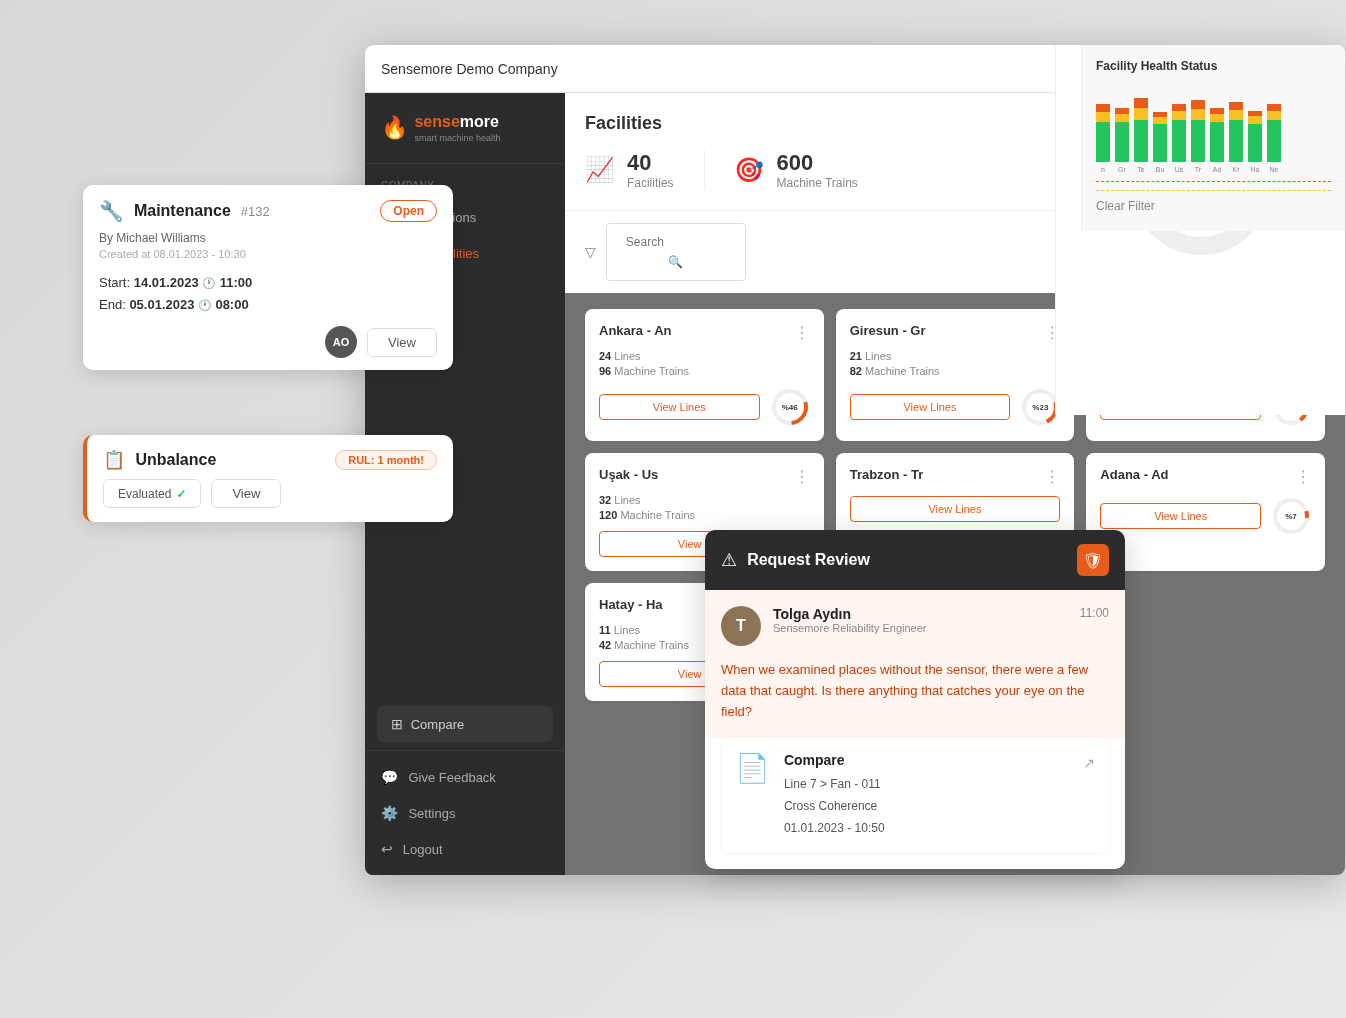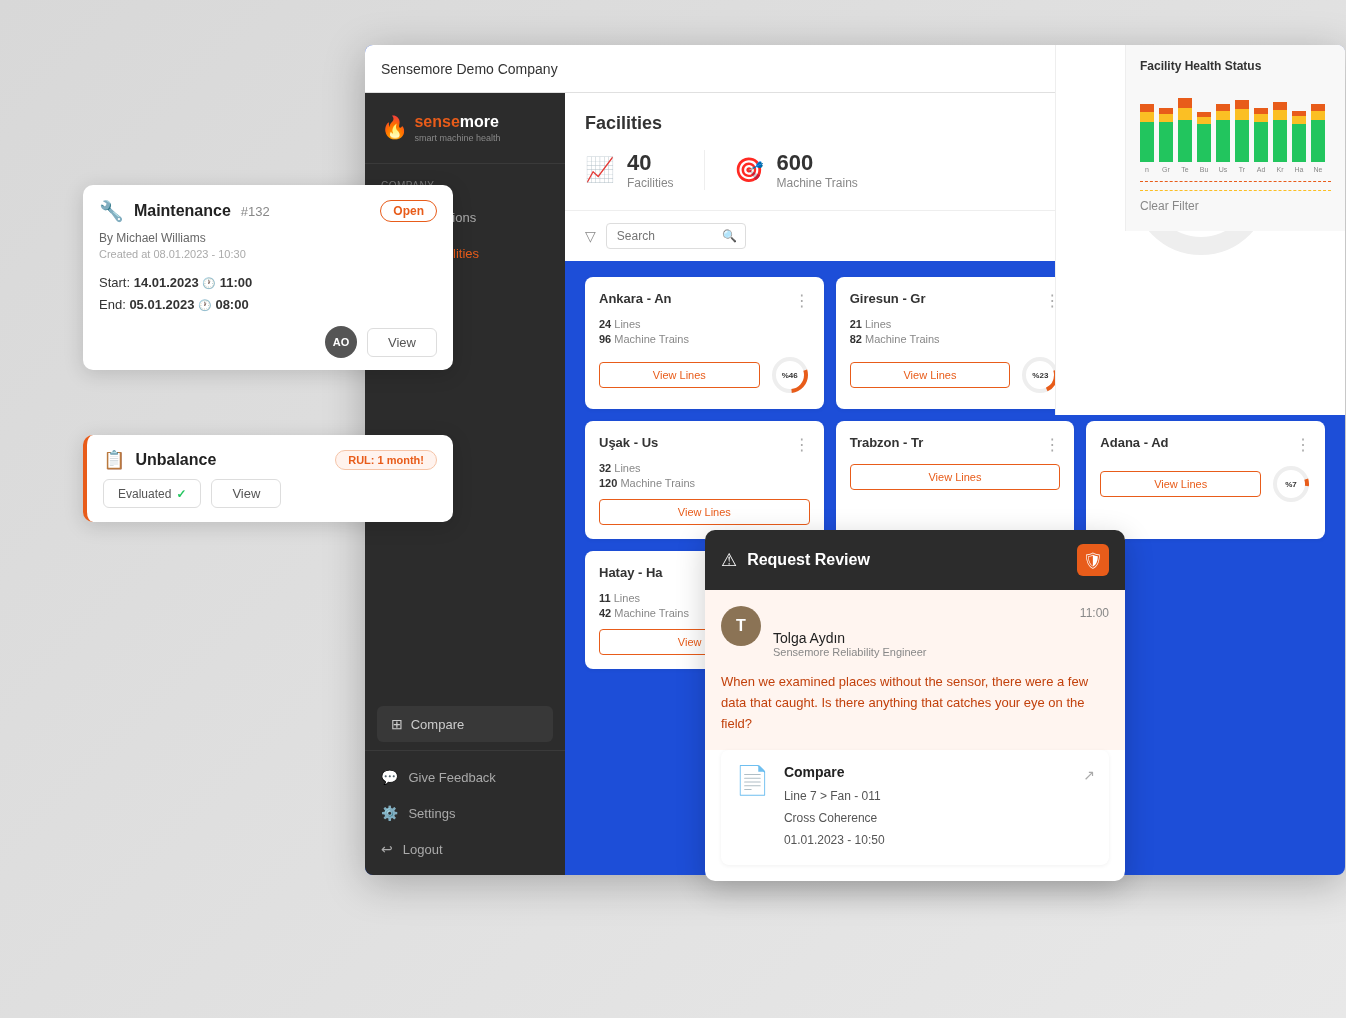--- a/index.html
+++ b/index.html
@@ -12,21 +12,21 @@
       position: relative;
     }
 
     
     .browser-window {
       position: absolute;
       top: 45px;
       left: 365px;
       width: 980px;
       height: 830px;
-      background: #1d4ed8;
+      background: #737373;
       border-radius: 8px;
       box-shadow: 0 8px 40px rgba(0,0,0,0.25);
       overflow: hidden;
     }
 
     .browser-header {
       background: #fff;
       height: 48px;
       display: flex;
       align-items: center;
@@ -187,24 +187,25 @@
       align-items: center;
       gap: 10px;
       border-top: 1px solid #eee;
     }
 
     .search-input-wrap {
       display: flex;
       align-items: center;
       border: 1px solid #ddd;
       border-radius: 4px;
-      padding: 5px 10px;
+      padding: 11px 10px;
       gap: 6px;
       background: #fff;
       width: 140px;
+      flex-direction: column;
     }
 
     .search-input-wrap input {
       border: none;
       outline: none;
       font-size: 12px;
       color: #333;
       width: 100px;
     }
 
@@ -561,23 +562,22 @@
       align-items: center;
       justify-content: center;
       color: #fff;
       font-size: 16px;
       font-weight: 700;
       flex-shrink: 0;
     }
 
     .reviewer-name {
       font-size: 14px;
-      font-weight: 400;
+      font-weight: 700;
       color: #222;
-      margin-top: 24px;
     }
 
     .reviewer-role {
       font-size: 11px;
       color: #888;
     }
 
     .reviewer-time {
       font-size: 12px;
       color: #888;
@@ -872,21 +872,21 @@
 
       <div style="display:flex;justify-content:center;align-items:center;position:relative;width:160px;height:160px;margin:0 auto 16px;">
         <svg width="160" height="160" viewBox="0 0 160 160">
           <circle cx="80" cy="80" r="60" fill="none" stroke="#eee" stroke-width="18"></circle>
           <circle cx="80" cy="80" r="60" fill="none" stroke="#e85c1a" stroke-width="18" stroke-dasharray="45 331" stroke-dashoffset="-235" stroke-linecap="round"></circle>
         </svg>
         <div style="position:absolute;font-size:22px;font-weight:700;color:#333;">%12</div>
       </div>
     </div>
 
-    <div style="position:absolute;top:0;right:0;width:220px;background:#f8f8f8;padding:14px;border-left:1px solid #eee;">
+    <div style="position:absolute;top:0;right:0;width:264px;background:#f8f8f8;padding:14px;border-left:1px solid #eee;">
       <div style="font-size:12px;font-weight:600;color:#333;margin-bottom:10px;">Facility Health Status</div>
       
       <div style="display:flex;align-items:flex-end;gap:5px;height:90px;">
         <div style="display:flex;flex-direction:column;align-items:center;gap:1px;">
           <div style="width:14px;height:60px;display:flex;flex-direction:column;justify-content:flex-end;">
             <div style="width:14px;height:8px;background:#e85c1a;"></div>
             <div style="width:14px;height:10px;background:#fbbf24;"></div>
             <div style="width:14px;height:40px;background:#22c55e;"></div>
           </div>
           <span style="font-size:7px;color:#888;margin-top:3px;">n</span>

